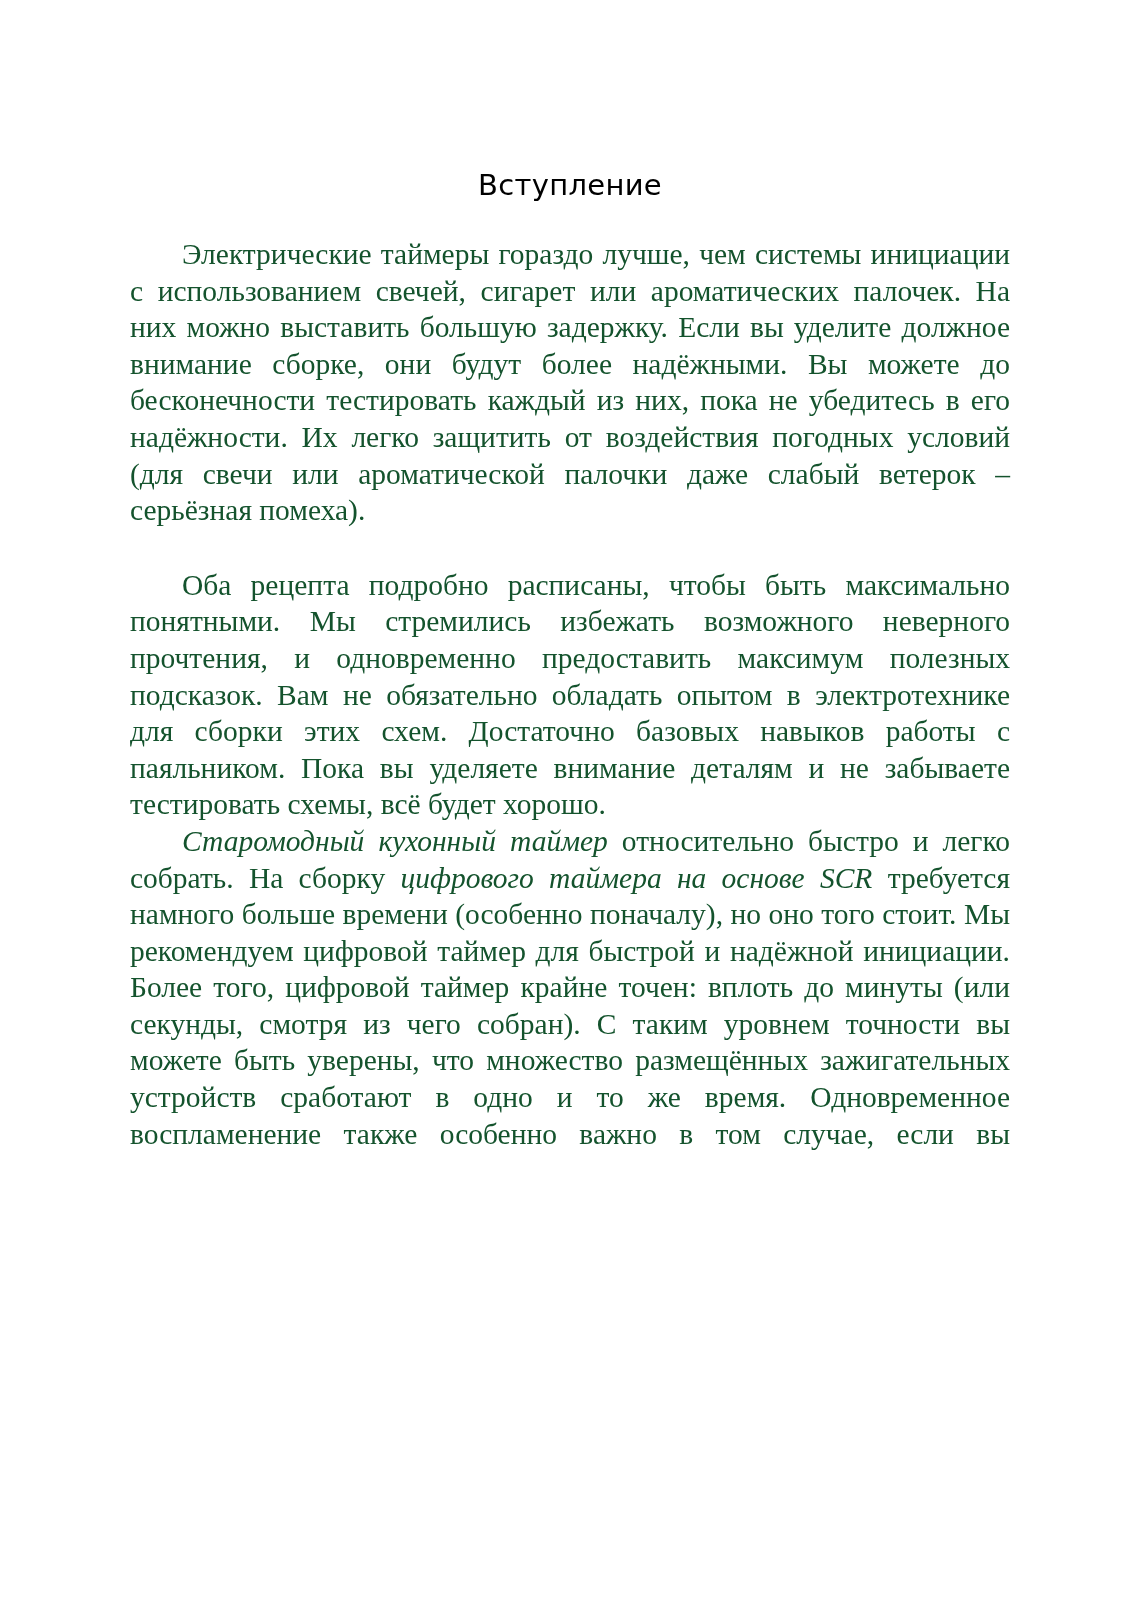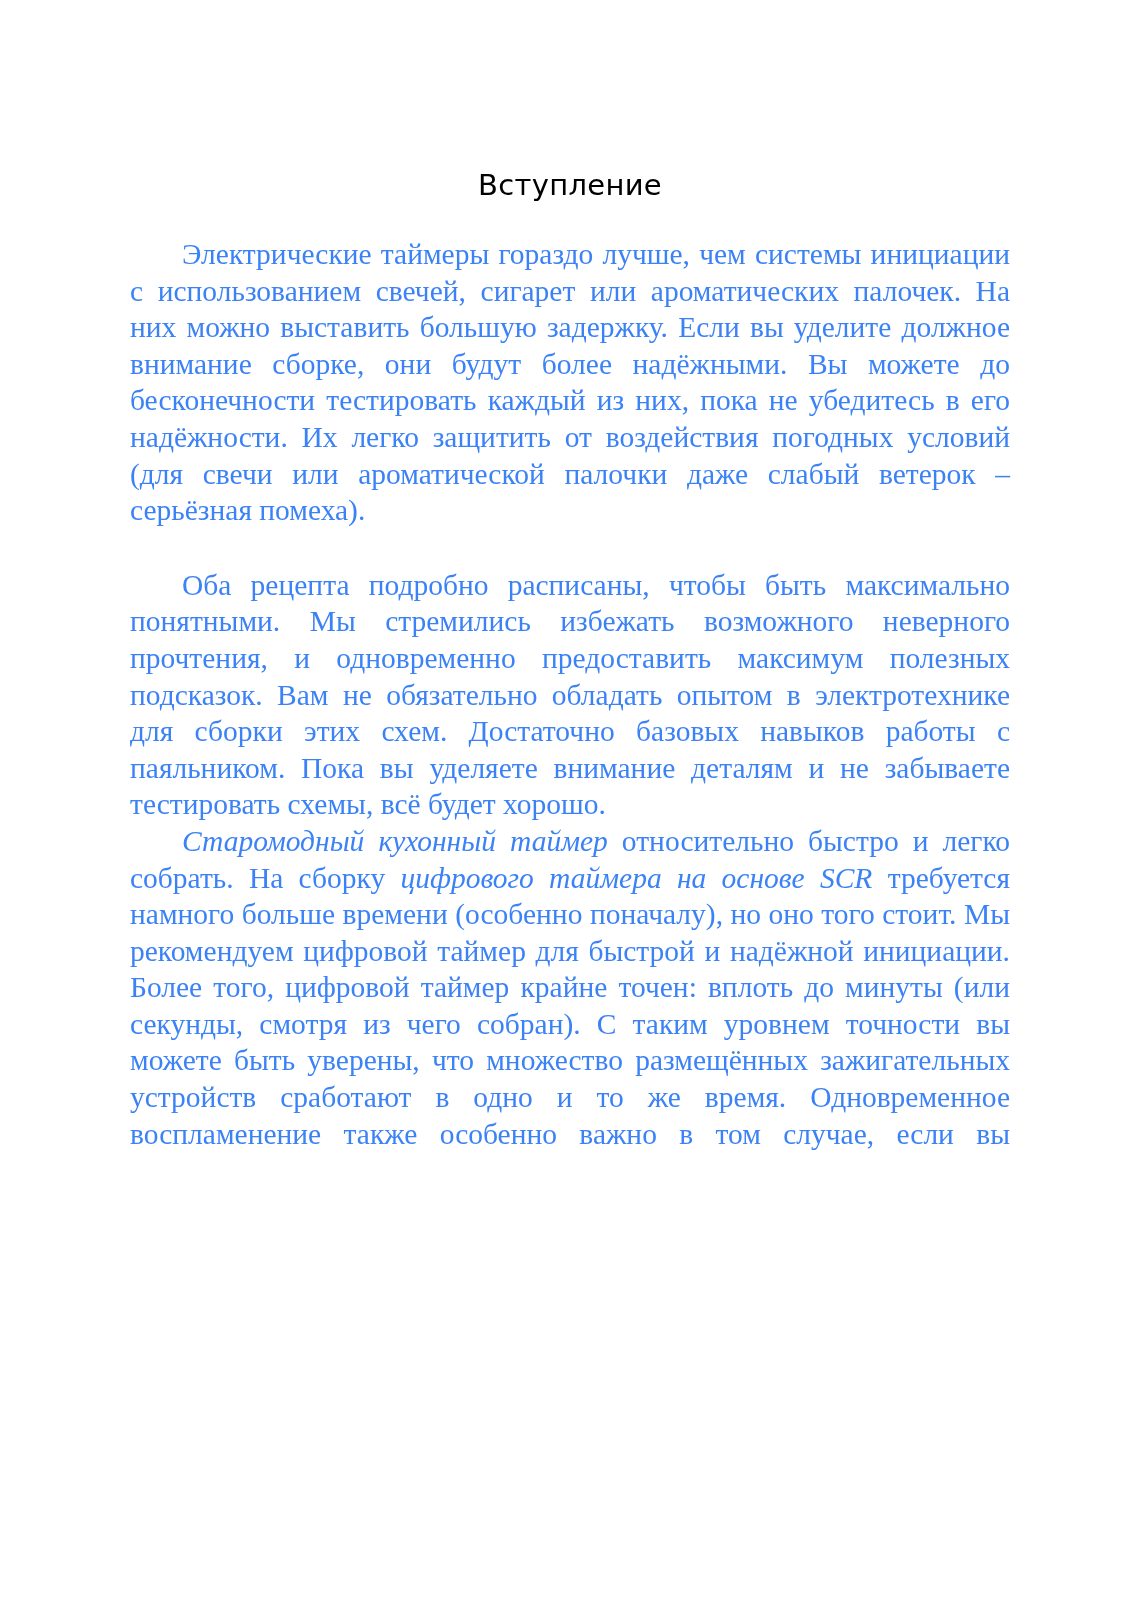--- a/index.html
+++ b/index.html
@@ -27,21 +27,21 @@
     font-weight: 400;
     text-align: center;
     color: #000000;
     margin: 0 0 34px 0;
     letter-spacing: 0.3px;
   }
   .para {
     font-family: "Liberation Serif", serif;
     font-size: 29.5px;
     line-height: 36.6px;
-    color: #3b82f6;
+    color: #14532d;
     text-align: justify;
     text-justify: inter-word;
     margin: 0;
     text-indent: 52px;
     -webkit-font-smoothing: none;
   }
   .block-gap {
     height: 38px;
   }
   .it {

